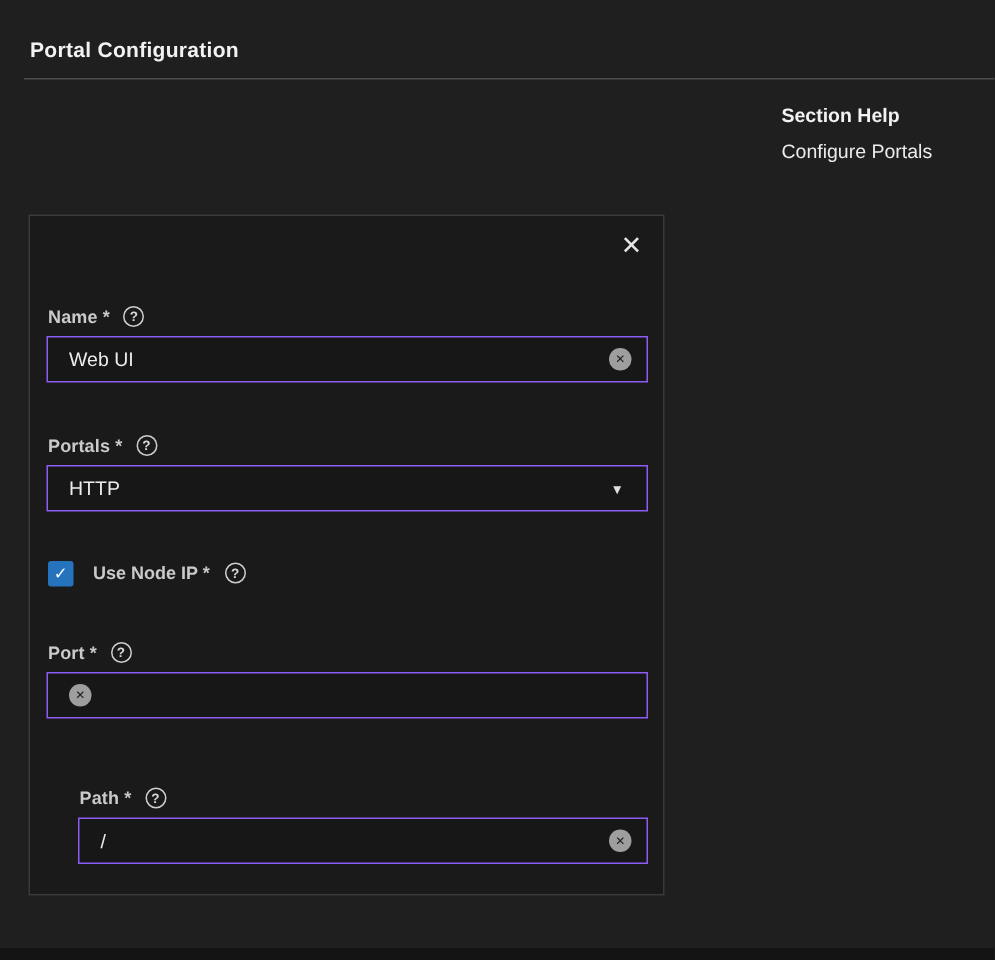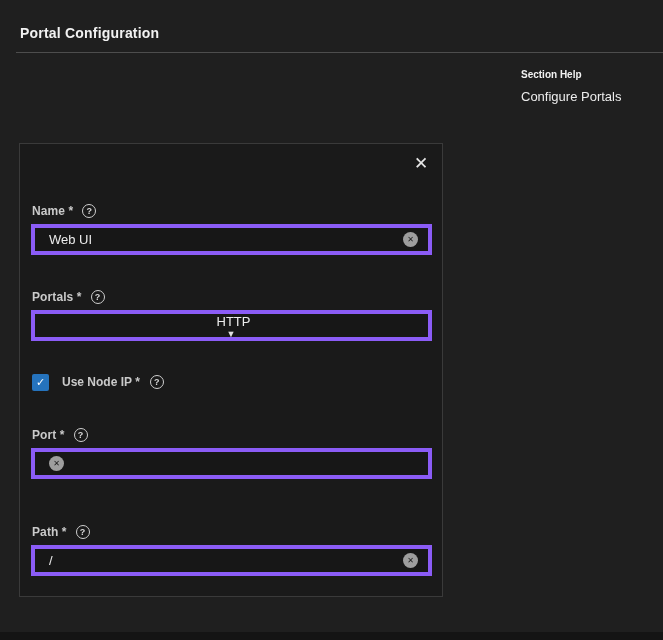--- a/index.html
+++ b/index.html
@@ -21,65 +21,65 @@
     position:absolute; left:16px; right:0; top:52px; height:1px; background:#4d4d4d;
   }
 
   .add-btn {
     position:absolute; left:380px; top:92px; width:64px; height:35px;
     background:#595959; color:#f4f4f4; border:none;
     font-family:inherit; font-size:13px; font-weight:bold; cursor:pointer;
   }
 
   .section-help { position:absolute; left:521px; top:69px; }
-  .sh-heading { font-size:10px; font-weight:bold; color:#f2f2f2; margin-bottom:9px; }
+  .sh-heading { font-size:13px; font-weight:bold; color:#f2f2f2; margin-bottom:9px; }
   .sh-body { font-size:13px; color:#ececec; }
 
   .panel {
     position:absolute; left:19px; top:143px; width:424px; height:454px;
     background:#1a1a1a; border:1px solid #3a3a3a;
   }
 
   .close-btn {
     position:absolute; top:8px; right:9px; width:24px; height:24px;
     background:transparent; border:none; padding:0; cursor:pointer;
     color:#e6e6e6; font-size:17px; line-height:24px; text-align:center;
     font-family:inherit;
   }
 
   .field { position:absolute; left:11px; right:10px; }
   .field-name     { top:60px; }
   .field-protocol { top:146px; }
   .field-port     { top:284px; }
-  .field-path     { top:381px; }
+  .field-path     { top:381px;margin-left:21px; }
 
   .label-row { display:flex; align-items:center; gap:9px; height:14px; margin-bottom:6px; margin-left:1px; }
   .field-label { font-size:12px; font-weight:600; color:#cacaca; letter-spacing:.1px; }
 
   .help-icon {
     width:14px; height:14px; border:1px solid #cfcfcf; border-radius:50%;
     color:#d8d8d8; font-size:9px; font-weight:bold;
     display:inline-flex; align-items:center; justify-content:center;
     flex:0 0 auto; cursor:pointer;
   }
 
   .text-input {
-    height:31px; background:#171717; border:4px solid #8b5cf6;
+    height:31px; background:#171717; border:1px solid #8b5cf6;
     display:flex; align-items:center; padding:0 10px 0 14px; cursor:text;
   }
   .input-value { flex:1; font-size:13px; color:#ececec; }
 
   .clear-icon {
     width:15px; height:15px; border-radius:50%; background:#9e9e9e;
     color:#1b1b1b; font-size:8px; font-weight:bold;
     display:inline-flex; align-items:center; justify-content:center;
     flex:0 0 auto; cursor:pointer;
   }
 
-  .select { cursor:pointer;flex-direction:column; }
+  .select { cursor:pointer; }
   .select-chevron { font-size:9px; color:#e0e0e0; margin-right:5px; flex:0 0 auto; }
 
   .checkbox-row {
     position:absolute; left:12px; top:229px;
     display:flex; align-items:center; height:18px;
   }
   .checkbox {
     width:17px; height:17px; background:#2573bd; border-radius:2px;
     display:inline-flex; align-items:center; justify-content:center;
     color:#fff; font-size:11px; font-weight:bold; cursor:pointer; flex:0 0 auto;

